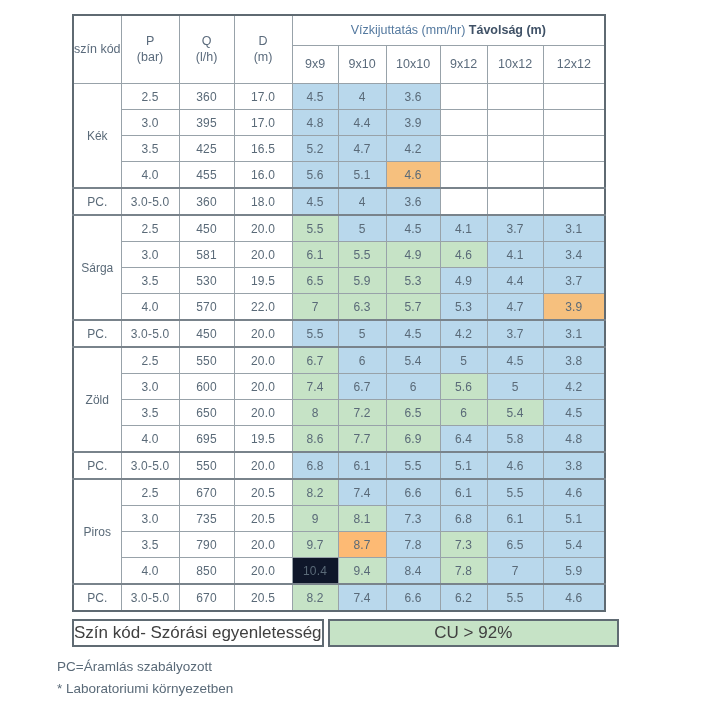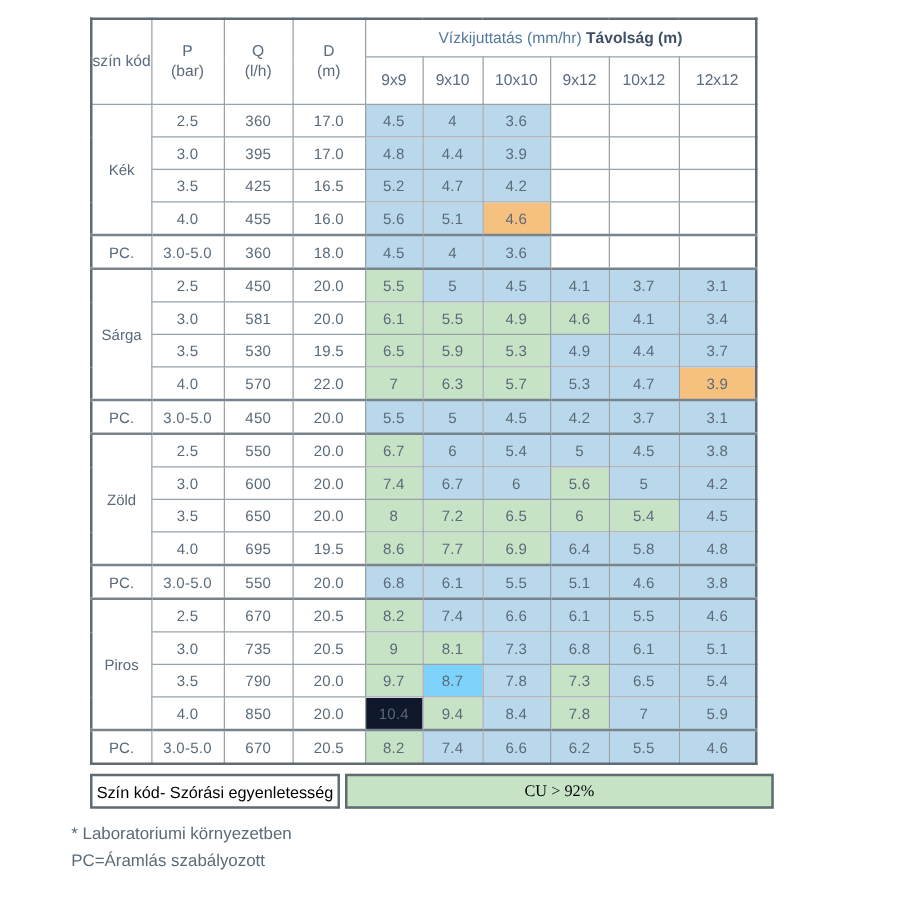--- a/index.html
+++ b/index.html
@@ -18,21 +18,21 @@
   .hdr-span .t-bold{color:#3f5166;font-weight:bold;}
   .hdr-spacing{height:37px;font-size:12.5px;color:#56656f;}
   tbody td{height:25px;}
   td.color-name{font-size:13px;color:#5a6a78;background:#fff;}
   tr.group-start td{border-top:2px solid #79838b;}
   td.num{letter-spacing:0.2px;}
 
   
   .legend{display:flex;gap:4px;margin:7px 0 0 15px;width:547px;}
   .legend > div{border:2px solid #606b73;height:24px;display:flex;align-items:center;
-    justify-content:center;font-size:13px;color:#000000;background:#fff;white-space:nowrap;}
+    justify-content:center;font-size:17px;color:#404040;background:#fff;white-space:nowrap;}
   .legend-title{flex:0 0 196px;}
   .legend-item{flex:1 1 auto;}
 
   
   .footnotes{margin-top:9px;font-size:13.5px;color:#5a6a78;line-height:1.6;}
   .footnotes div{white-space:nowrap;}
 </style>
 </head>
 <body>
 
@@ -273,21 +273,21 @@
           <td class="num" style="background: rgb(185, 216, 236);">7.3</td>
           <td class="num" style="background: rgb(185, 216, 236);">6.8</td>
           <td class="num" style="background: rgb(185, 216, 236);">6.1</td>
           <td class="num" style="background: rgb(185, 216, 236);">5.1</td>
         </tr>
         <tr>
           <td class="num">3.5</td>
           <td class="num">790</td>
           <td class="num">20.0</td>
           <td class="num" style="background: rgb(198, 227, 198);">9.7</td>
-          <td class="num" style="background: #7dd3fc;">8.7</td>
+          <td class="num" style="background: #fdba74;">8.7</td>
           <td class="num" style="background: rgb(185, 216, 236);">7.8</td>
           <td class="num" style="background: rgb(198, 227, 198);">7.3</td>
           <td class="num" style="background: rgb(185, 216, 236);">6.5</td>
           <td class="num" style="background: rgb(185, 216, 236);">5.4</td>
         </tr>
         <tr>
           <td class="num">4.0</td>
           <td class="num">850</td>
           <td class="num">20.0</td>
           <td class="num" style="background: #0f172a;">10.4</td>
@@ -307,21 +307,21 @@
           <td class="num" style="background: rgb(185, 216, 236);">6.6</td>
           <td class="num" style="background: rgb(185, 216, 236);">6.2</td>
           <td class="num" style="background: rgb(185, 216, 236);">5.5</td>
           <td class="num" style="background: rgb(185, 216, 236);">4.6</td>
         </tr>
       </tbody>
   </table>
 
   <div class="legend">
     <div class="legend-title">Szín kód- Szórási egyenletesség</div>
-    <div class="legend-item" style="background: rgb(198, 227, 198); font-family: Liberation Serif, serif;">CU &gt; 92%</div>
+    <div class="legend-item" style="background: rgb(198, 227, 198);">CU &gt; 92%</div>
   </div>
 
   <div class="footnotes">
+    <div>PC=Áramlás szabályozott</div>
     <div>* Laboratoriumi környezetben</div>
-    <div>PC=Áramlás szabályozott</div>
   </div>
 
 </div>
 
 </body></html>

